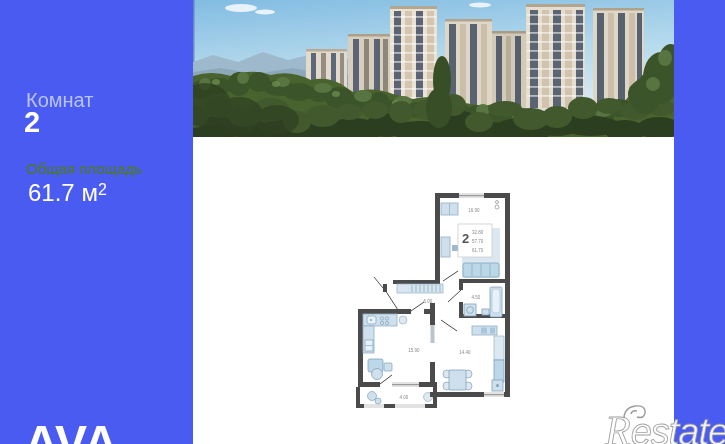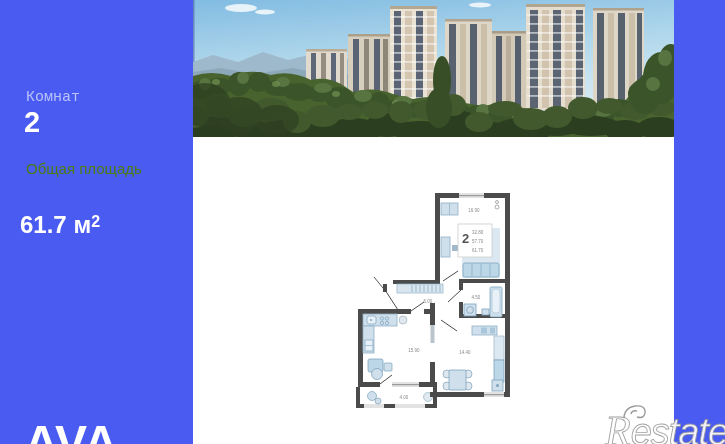--- a/index.html
+++ b/index.html
@@ -5,27 +5,27 @@
   html,body{margin:0;padding:0;}
   body{width:725px;height:444px;overflow:hidden;position:relative;background:#ffffff;
        font-family:"Liberation Sans", sans-serif;}
   .abs{position:absolute;}
 </style>
 </head>
 <body>
 
 <div class="abs" style="left:0;top:0;width:193px;height:444px;background:#4a5bf2;"></div>
 
-<div class="abs" style="left:26px;top:89px;color:#b9c3f9;font-size:15px;font-family:Liberation Mono, monospace;">Комнат</div>
+<div class="abs" style="left:26px;top:89px;color:#b9c3f9;font-size:20px;">Комнат</div>
 
 <div class="abs" style="left:24px;top:106px;color:#ffffff;font-size:29px;font-weight:600;">2</div>
 
 <div class="abs" style="left:26px;top:160px;color:#4d7c0f;font-size:15px;">Общая площадь</div>
 
-<div class="abs" style="left:20px;top:179px;color:#ffffff;font-size:24px;font-weight:700;margin-top:32px;">61.7 м<span style="font-size:16px;vertical-align:6px;">2</span></div>
+<div class="abs" style="left:28px;top:179px;color:#ffffff;font-size:24px;font-weight:400;">61.7 м<span style="font-size:16px;vertical-align:6px;">2</span></div>
 
 <div class="abs" style="left:24px;top:415px;color:#ffffff;font-size:48px;font-weight:800;letter-spacing:0px;">AVA</div>
 
 <div class="abs" style="left:674px;top:0;width:51px;height:444px;background:#4a5bf2;"></div>
 
 <svg class="abs" style="left:193px;top:0;" width="481" height="137" viewBox="0 0 481 137">
   <defs>
     <linearGradient id="sky" x1="0" y1="0" x2="0.25" y2="1">
       <stop offset="0" stop-color="#82bce2"></stop>
       <stop offset="0.5" stop-color="#b4d9ec"></stop>

